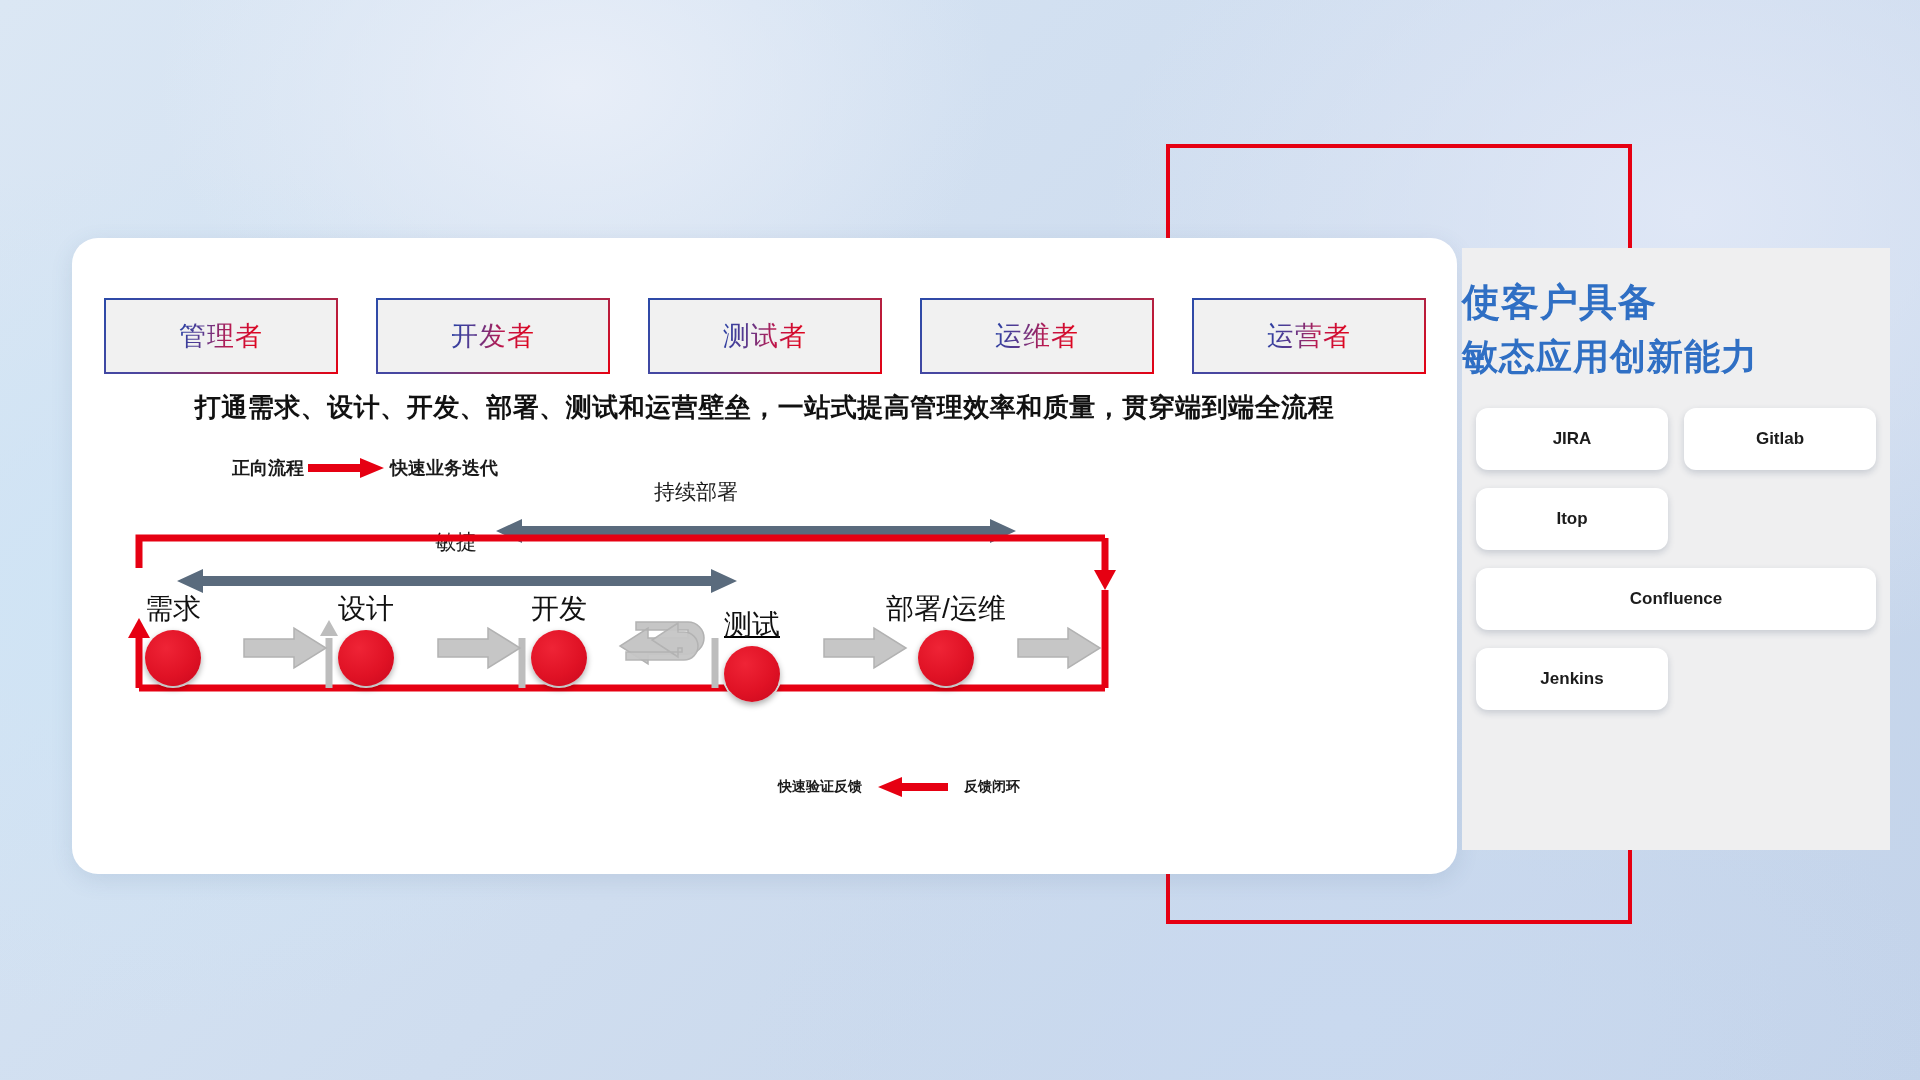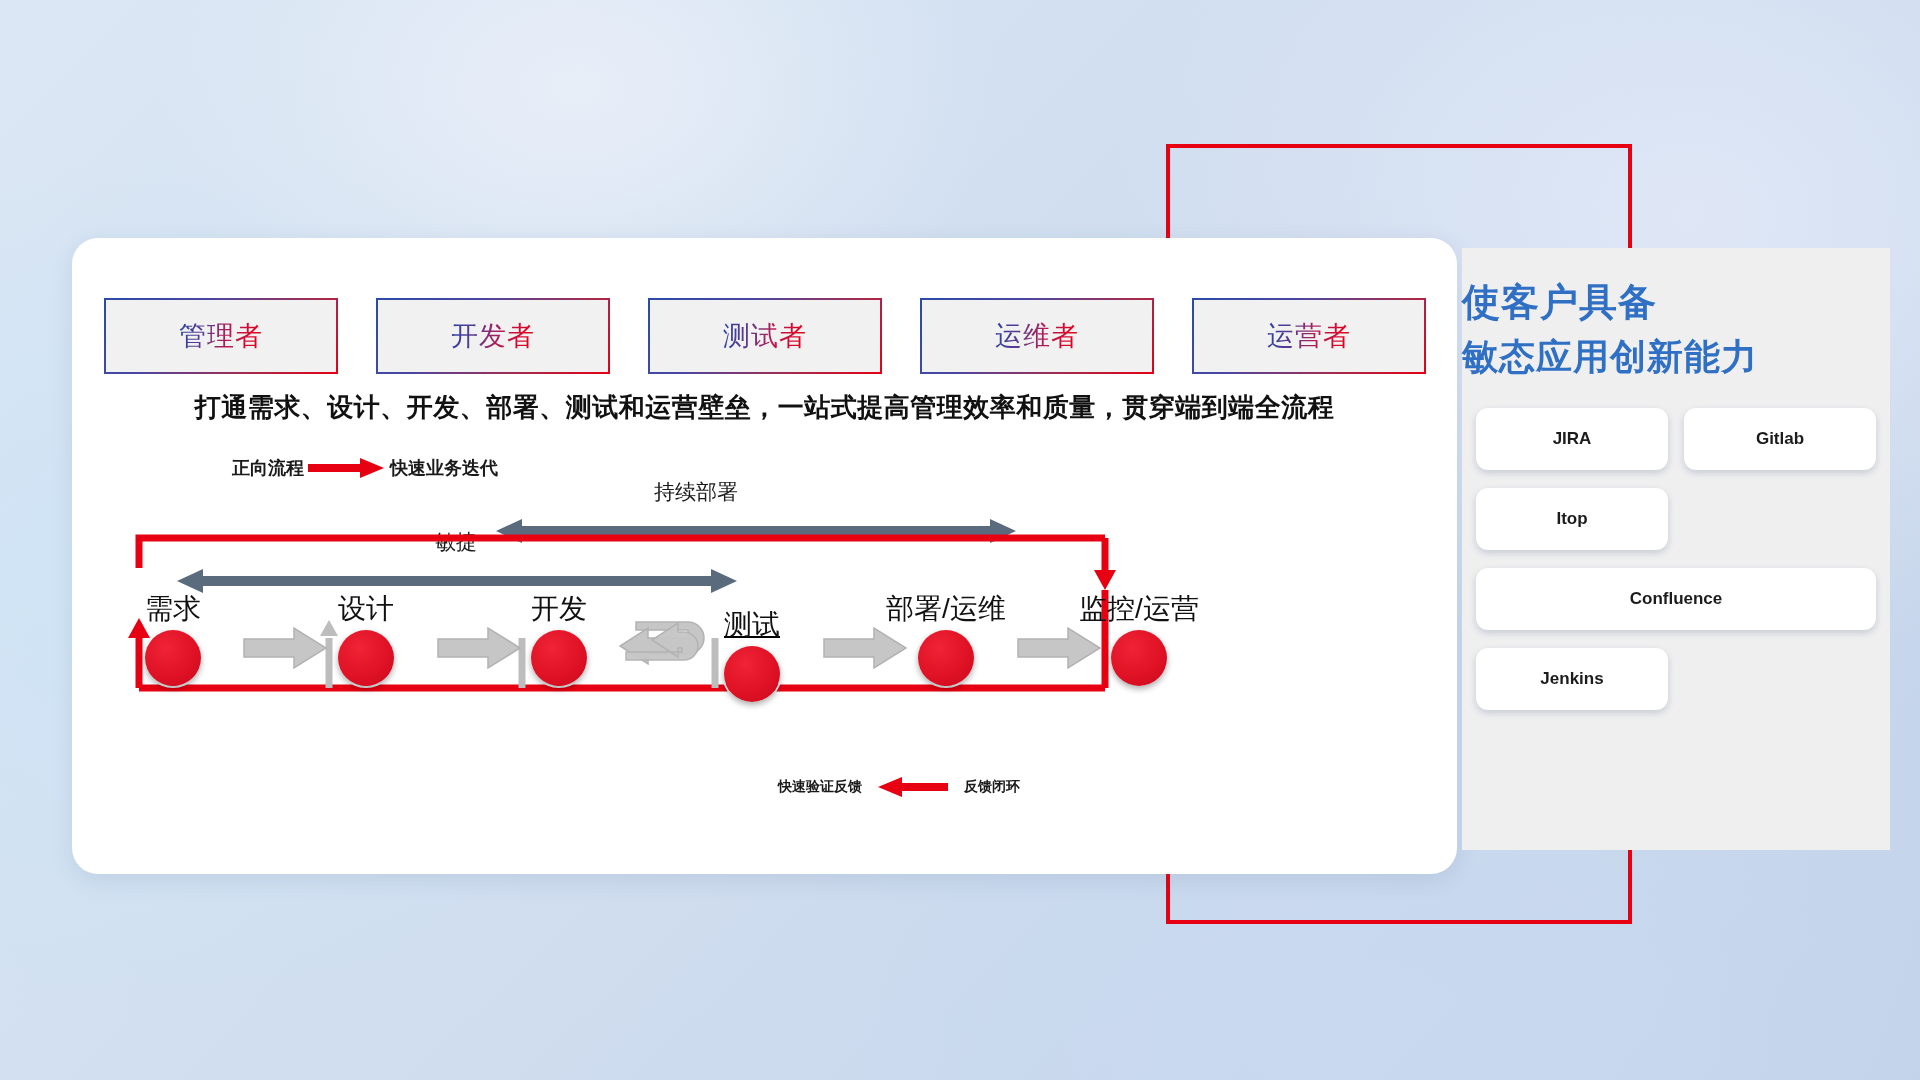--- a/index.html
+++ b/index.html
@@ -316,24 +316,20 @@
 
     <div class="stage" style="left:780px; top:0;">
       <div class="stage-name">部署/运维</div>
       <div class="stage-dot"></div>
     </div>
 
     <svg class="gray-arrow" style="left:910px; top:36px;" width="86" height="44" viewBox="0 0 86 44">
       <path d="M2 13 h50 V2 l32 20 -32 20 V31 H2 z" fill="#c6c6c6" stroke="#b2b2b2" stroke-width="1.5"></path>
     </svg>
 
-    <div class="stage" style="left:973px; top:0;">
-      <div class="stage-name">监控/运营</div>
-      <div class="stage-dot"></div>
-    </div>
   </div>
 
   <div class="legend-feedback">
     <span>快速验证反馈</span>
     <svg width="70" height="22" viewBox="0 0 70 22">
       <path d="M70 7 h-46 v-6 l-24 10 24 10 v-6 h46 z" fill="#e60012"></path>
     </svg>
     <span>反馈闭环</span>
   </div>
 </div>

